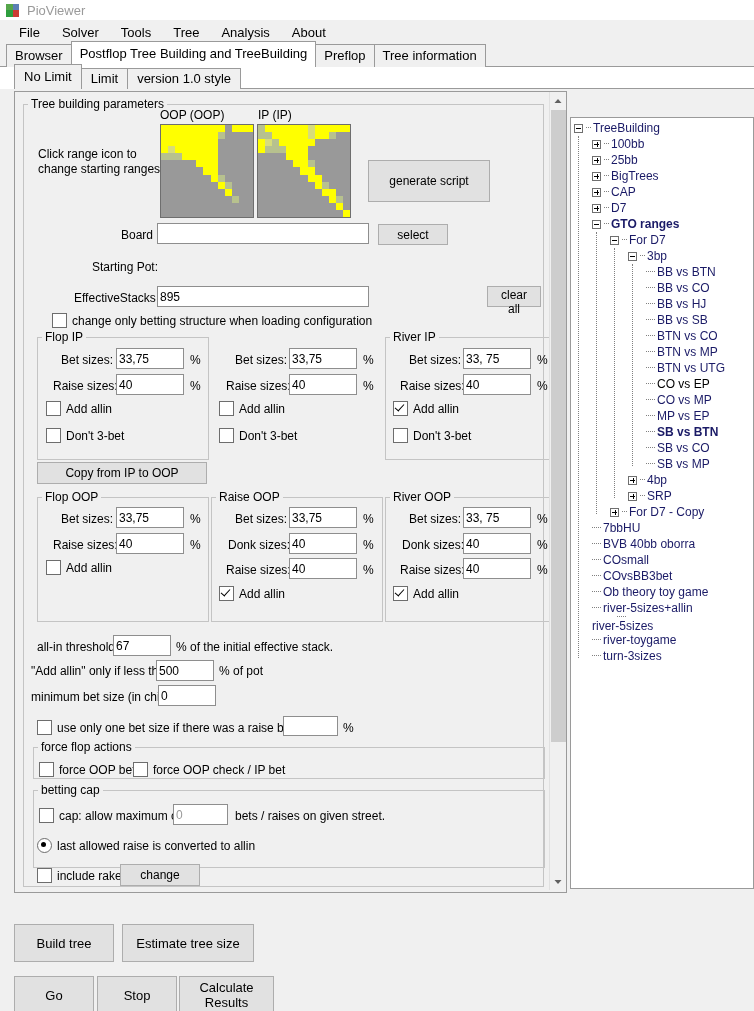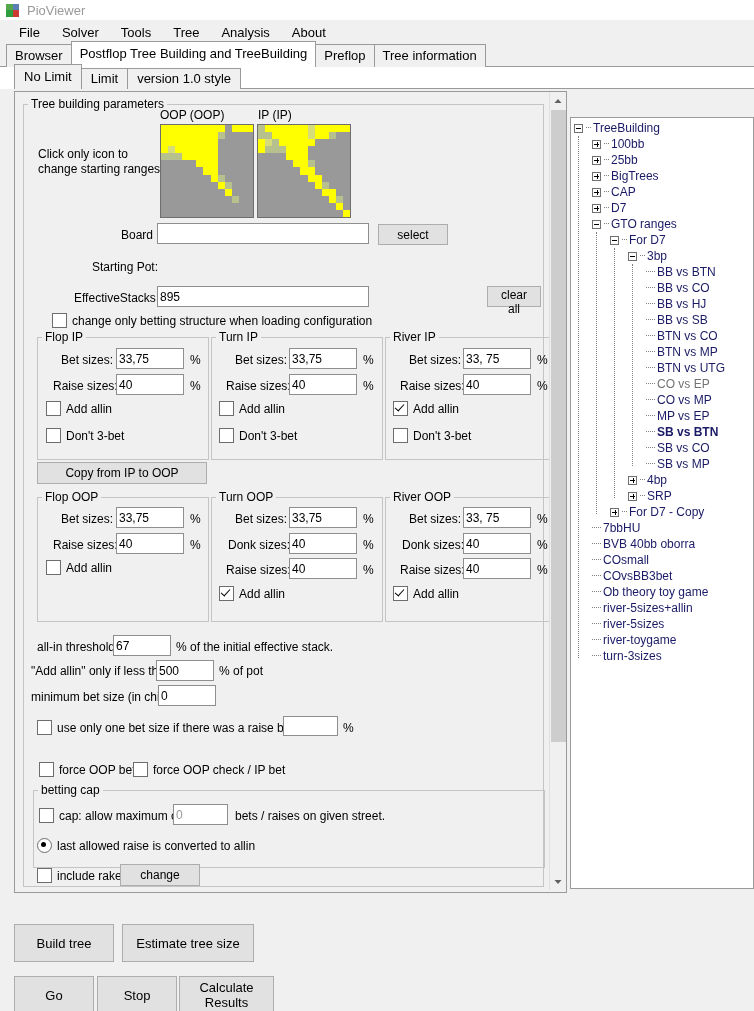--- a/index.html
+++ b/index.html
@@ -151,21 +151,21 @@
   <div id="leftpane">
     <div id="scrollarea">
 
       <fieldset class="grp" style="left:8px;top:5px;width:519px;height:788px;">
         <legend>Tree building parameters</legend>
       </fieldset>
 
       <div class="rt" style="left:145px;top:16px;">OOP (OOP)</div>
       <div class="rt" style="left:243px;top:16px;">IP (IP)</div>
 
-      <div class="lbl" style="left:23px;top:55px;">Click only icon to</div>
+      <div class="lbl" style="left:23px;top:55px;">Click range icon to</div>
       <div class="lbl" style="left:23px;top:70px;">change starting ranges</div>
 
       <div class="rangebox" id="oop-grid" style="left:145px;top:32px;width:92px;height:92px;">
           <div style="background: rgb(255, 255, 0);"></div>
           <div style="background: rgb(255, 255, 0);"></div>
           <div style="background: rgb(255, 255, 0);"></div>
           <div style="background: rgb(255, 255, 0);"></div>
           <div style="background: rgb(255, 255, 0);"></div>
           <div style="background: rgb(255, 255, 0);"></div>
           <div style="background: rgb(255, 255, 0);"></div>
@@ -497,20 +497,21 @@
           <div style="background: rgb(153, 153, 153);"></div>
           <div style="background: rgb(153, 153, 153);"></div>
           <div style="background: rgb(153, 153, 153);"></div>
           <div style="background: rgb(153, 153, 153);"></div>
           <div style="background: rgb(153, 153, 153);"></div>
           <div style="background: rgb(153, 153, 153);"></div>
           <div style="background: rgb(153, 153, 153);"></div>
           <div style="background: rgb(255, 255, 0);"></div>
         </div>
 
+      <button class="btn" style="left:353px;top:68px;width:122px;height:42px;">generate script</button>
 
       <div class="lbl" style="left:106px;top:136px;">Board</div>
       <input class="tx" style="left: 142px; width: 212px; height: 21px; top: 131px;" value="">
       <button class="btn" style="left:363px;top:232px;width:70px;height:21px;top:132px;">select</button>
 
       <div class="lbl" style="left:77px;top:168px;">Starting Pot:</div>
 
       <div class="lbl" style="left:59px;top:199px;">EffectiveStacks</div>
       <input class="tx" style="left: 142px; top: 194px; width: 212px; height: 21px;" value="895">
       <button class="btn" style="left:472px;top:194px;width:54px;height:21px;">clear all</button>
@@ -531,23 +532,20 @@
       <div class="lbl" style="left:175px;top:287px;">%</div>
       <div class="cb" style="left:31px;top:309px;">
         <span class="box" id="cb-flop-ip-allin"></span>
         <span>Add allin</span>
       </div>
       <div class="cb" style="left:31px;top:336px;">
         <span class="box" id="cb-flop-ip-3bet"></span>
         <span>Don't 3-bet</span>
       </div>
 
-      <fieldset class="grp" style="left:196px;top:238px;width:170px;height:128px;">
-        <legend>Turn IP</legend>
-      </fieldset>
       <div class="lbl" style="left:220px;top:261px;">Bet sizes:</div>
       <input class="tx" style="left: 274px; top: 256px; width: 68px; height: 21px;" value="33,75">
       <div class="lbl" style="left:348px;top:261px;">%</div>
       <div class="lbl" style="left:211px;top:287px;">Raise sizes:</div>
       <input class="tx" style="left: 274px; top: 282px; width: 68px; height: 21px;" value="40">
       <div class="lbl" style="left:348px;top:287px;">%</div>
       <div class="cb" style="left:204px;top:309px;">
         <span class="box" id="cb-turn-ip-allin"></span>
         <span>Add allin</span>
       </div>
@@ -584,21 +582,21 @@
       <div class="lbl" style="left:175px;top:420px;">%</div>
       <div class="lbl" style="left:38px;top:446px;">Raise sizes:</div>
       <input class="tx" style="left: 101px; top: 441px; width: 68px; height: 21px;" value="40">
       <div class="lbl" style="left:175px;top:446px;">%</div>
       <div class="cb" style="left:31px;top:468px;">
         <span class="box" id="cb-flop-oop-allin"></span>
         <span>Add allin</span>
       </div>
 
       <fieldset class="grp" style="left:196px;top:398px;width:170px;height:130px;">
-        <legend>Turn OOP</legend>
+        <legend>Raise OOP</legend>
       </fieldset>
       <div class="lbl" style="left:220px;top:420px;">Bet sizes:</div>
       <input class="tx" style="left: 274px; top: 415px; width: 68px; height: 21px;" value="33,75">
       <div class="lbl" style="left:348px;top:420px;">%</div>
       <div class="lbl" style="left:213px;top:446px;">Donk sizes:</div>
       <input class="tx" style="left: 274px; top: 441px; width: 68px; height: 21px;" value="40">
       <div class="lbl" style="left:348px;top:446px;">%</div>
       <div class="lbl" style="left:211px;top:471px;">Raise sizes:</div>
       <input class="tx" style="left: 274px; top: 466px; width: 68px; height: 21px;" value="40">
       <div class="lbl" style="left:348px;top:471px;">%</div>
@@ -635,20 +633,23 @@
       <div class="lbl" style="left:16px;top:598px;">minimum bet size (in chips):</div>
       <input class="tx" style="left: 143px; top: 593px; width: 58px; height: 21px;" value="0">
 
       <div class="cb" style="left:22px;top:628px;">
         <span class="box" id="cb-one-bet-size"></span>
         <span>use only one bet size if there was a raise before</span>
       </div>
       <input class="tx" style="left: 268px; top: 624px; width: 55px; height: 20px;" value="">
       <div class="lbl" style="left:328px;top:629px;">%</div>
 
+      <fieldset class="grp" style="left:18px;top:648px;width:510px;height:37px;">
+        <legend>force flop actions</legend>
+      </fieldset>
       <div class="cb" style="left:24px;top:670px;">
         <span class="box" id="cb-force-oop-bet"></span>
         <span>force OOP bet</span>
       </div>
       <div class="cb" style="left:118px;top:670px;">
         <span class="box" id="cb-force-oop-check"></span>
         <span>force OOP check / IP bet</span>
       </div>
 
       <fieldset class="grp" style="left:18px;top:691px;width:510px;height:83px;">
@@ -718,21 +719,21 @@
         <div class="tnode" style="left: 21px; top: 66px; color: rgb(26, 26, 102);">
           <span class="exp plus"></span>
           <span class="dots" style="width: 5px;"></span>
           <span>CAP</span>
         </div>
         <div class="tnode" style="left: 21px; top: 82px; color: rgb(26, 26, 102);">
           <span class="exp plus"></span>
           <span class="dots" style="width: 5px;"></span>
           <span>D7</span>
         </div>
-        <div class="tnode" style="left: 21px; top: 98px; color: rgb(26, 26, 102);">
+        <div class="tnode" style="left: 21px; top: 98px; color: rgb(26, 26, 102); font-weight: bold;">
           <span class="exp"></span>
           <span class="dots" style="width: 5px;"></span>
           <span>GTO ranges</span>
         </div>
         <div class="tnode" style="left: 39px; top: 114px; color: rgb(26, 26, 102);">
           <span class="exp"></span>
           <span class="dots" style="width: 5px;"></span>
           <span>For D7</span>
         </div>
         <div class="tnode" style="left: 57px; top: 130px; color: rgb(26, 26, 102);">
@@ -761,21 +762,21 @@
           <span>BTN vs CO</span>
         </div>
         <div class="tnode" style="left: 75px; top: 226px; color: rgb(26, 26, 102);">
           <span class="dots"></span>
           <span>BTN vs MP</span>
         </div>
         <div class="tnode" style="left: 75px; top: 242px; color: rgb(26, 26, 102);">
           <span class="dots"></span>
           <span>BTN vs UTG</span>
         </div>
-        <div class="tnode" style="left: 75px; top: 258px; color: #737373;">
+        <div class="tnode" style="left: 75px; top: 258px; color: #000000;">
           <span class="dots"></span>
           <span>CO vs EP</span>
         </div>
         <div class="tnode" style="left: 75px; top: 274px; color: rgb(26, 26, 102);">
           <span class="dots"></span>
           <span>CO vs MP</span>
         </div>
         <div class="tnode" style="left: 75px; top: 290px; color: rgb(26, 26, 102);">
           <span class="dots"></span>
           <span>MP vs EP</span>
@@ -824,21 +825,21 @@
           <span>COvsBB3bet</span>
         </div>
         <div class="tnode" style="left: 21px; top: 466px; color: rgb(26, 26, 102);">
           <span class="dots"></span>
           <span>Ob theory toy game</span>
         </div>
         <div class="tnode" style="left: 21px; top: 482px; color: rgb(26, 26, 102);">
           <span class="dots"></span>
           <span>river-5sizes+allin</span>
         </div>
-        <div class="tnode" style="left: 21px; top: 498px; color: rgb(26, 26, 102);">
+        <div class="tnode" style="left: 21px; top: 498px; color: rgb(26, 26, 102); flex-direction: column;">
           <span class="dots"></span>
           <span>river-5sizes</span>
         </div>
         <div class="tnode" style="left: 21px; top: 514px; color: rgb(26, 26, 102);">
           <span class="dots"></span>
           <span>river-toygame</span>
         </div>
         <div class="tnode" style="left: 21px; top: 530px; color: rgb(26, 26, 102);">
           <span class="dots"></span>
           <span>turn-3sizes</span>

